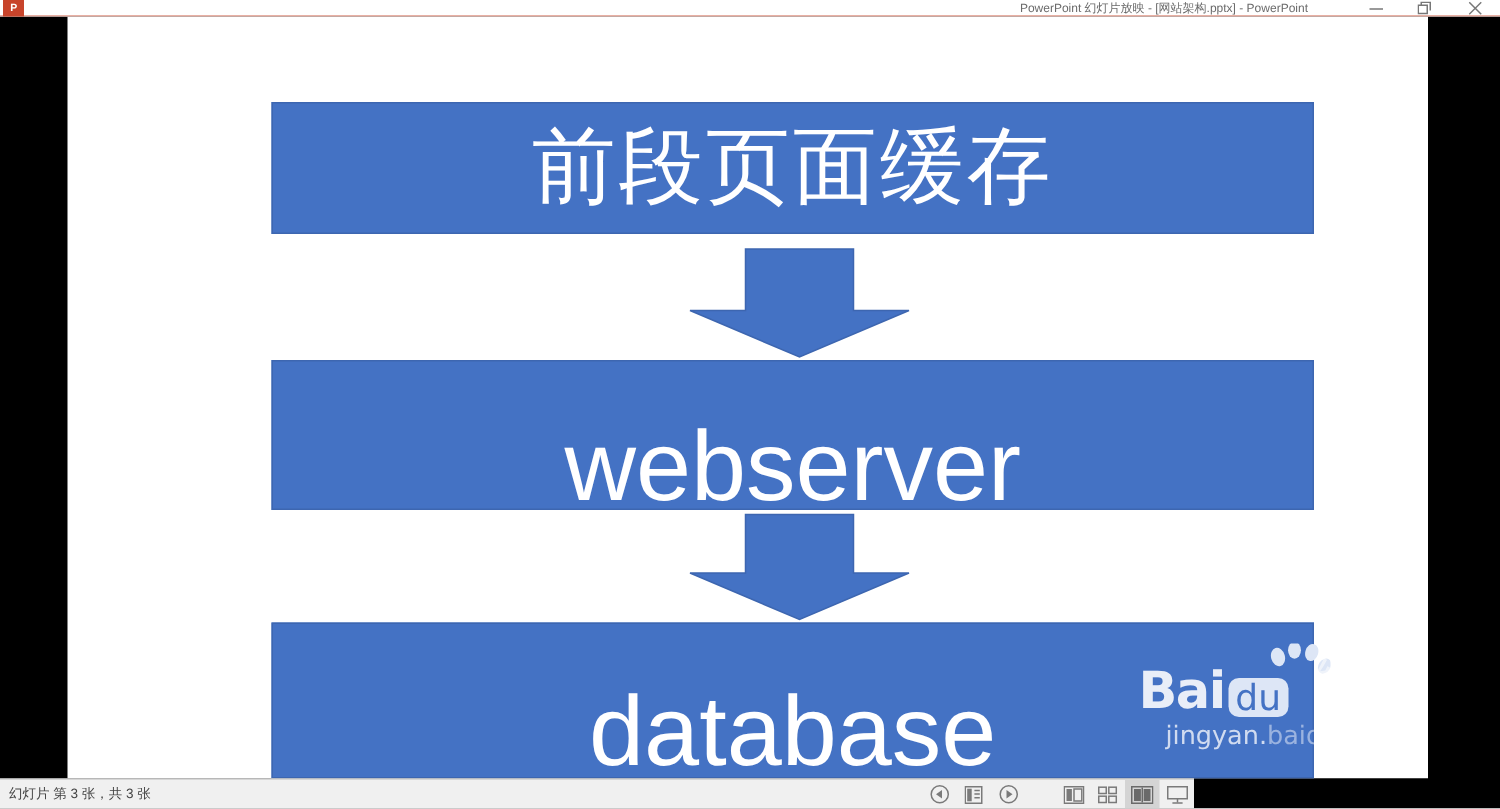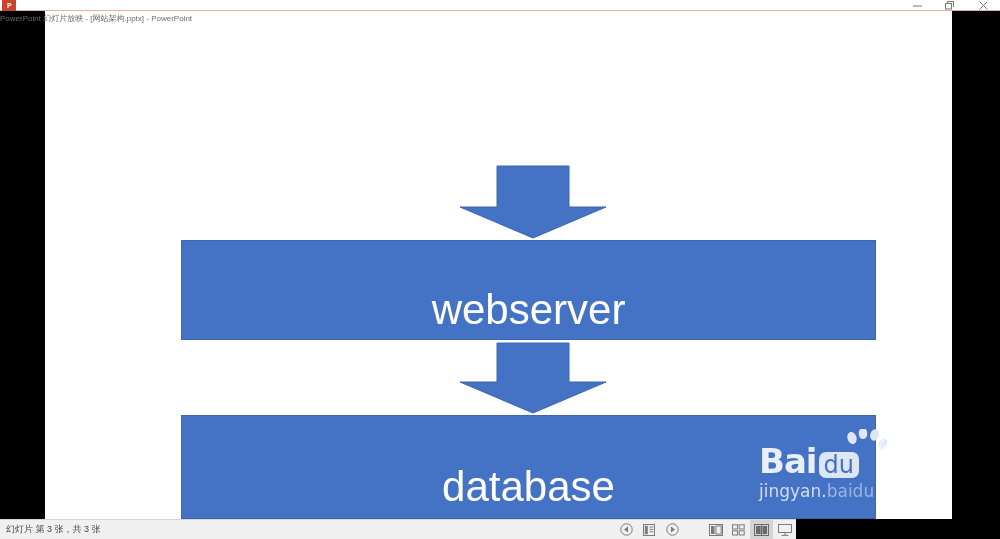--- a/index.html
+++ b/index.html
@@ -43,25 +43,24 @@
     text-align: center;
     font-weight: bold;
     letter-spacing: -0.5px;
   }
   .title-text {
     position: absolute;
     left: 0; top: 0;
     width: 872px;
     height: 11px;
     line-height: 11px;
-    text-align: left;
+    text-align: right;
     font-size: 8px;
     color: #6b6b6b;
     white-space: nowrap;
-    margin-top: 13px;
   }
   .win-controls {
     position: absolute;
     right: 0; top: 0;
     height: 11px;
     display: flex;
     align-items: center;
   }
   .win-btn {
     width: 33px;
@@ -106,21 +105,21 @@
   .node span {
     display: block;
     white-space: nowrap;
   }
   .node-cn span {
     font-size: 56px;
     letter-spacing: 2px;
     font-weight: 400;
   }
   .node-en span {
-    font-size: 42px;
+    font-size: 66px;
     font-weight: 400;
     letter-spacing: 0px;
     margin-top: 39px;
   }
 
   #node-cache  { left: 136px; top: 57px;  width: 695px; height: 88px; }
   #node-web    { left: 136px; top: 229px; width: 695px; height: 100px; }
   #node-db     { left: 136px; top: 404px; width: 695px; height: 104px; }
 
   .arrow {
@@ -178,21 +177,21 @@
     top: 8px;
     font-size: 28px;
     color: #ffffff;
     opacity: 0.55;
     letter-spacing: 2px;
     line-height: 30px;
     font-family: "DejaVu Sans", sans-serif;
   }
   .wm-url {
     position: absolute;
-    left: 0px;
+    left: 18px;
     top: 52px;
     font-size: 17px;
     color: #ffffff;
     opacity: 0.75;
     letter-spacing: 0px;
     font-family: "DejaVu Sans", sans-serif;
   }
   .wm-url .u-dim { opacity: 0.62; }
 
   
@@ -257,20 +256,23 @@
           <line x1="0.5" y1="0.5" x2="8.5" y2="8.5" stroke="#777" stroke-width="1"></line>
           <line x1="8.5" y1="0.5" x2="0.5" y2="8.5" stroke="#777" stroke-width="1"></line>
         </svg>
       </div>
     </div>
   </div>
 
   <div class="stage">
     <div class="slide">
 
+      <div class="node node-cn" id="node-cache">
+        <span>前段页面缓存</span>
+      </div>
 
       <svg class="arrow" id="arrow-1" viewBox="0 0 146 72">
         <polygon points="37,0 109,0 109,41 146,41 73,72 0,41 37,41" fill="#4472c4" stroke="#3d66b0" stroke-width="1"></polygon>
       </svg>
 
       <div class="node node-en" id="node-web">
         <span>webserver</span>
       </div>
 
       <svg class="arrow" id="arrow-2" viewBox="0 0 146 70">

